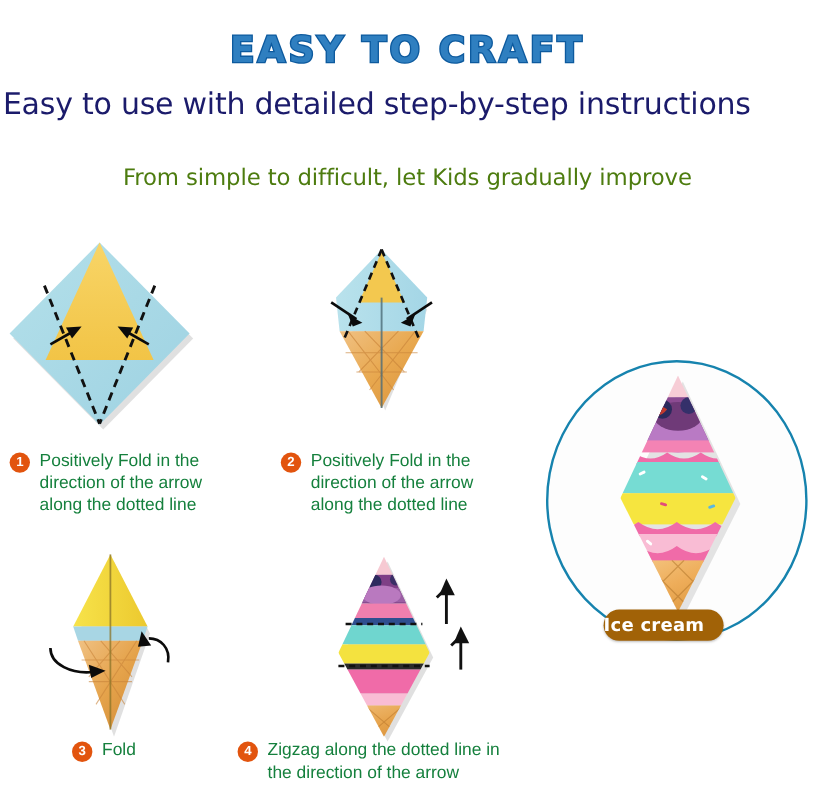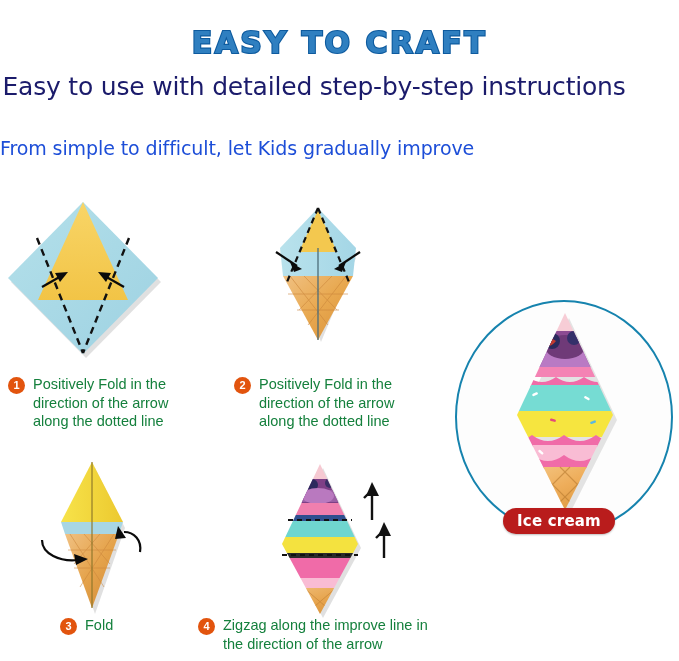--- a/index.html
+++ b/index.html
@@ -45,24 +45,24 @@
     font-family: "DejaVu Sans", sans-serif;
     font-size: 25px;
     color: #1b1b6b;
     letter-spacing: -0.2px;
   }
   .tagline {
     position: absolute;
     top: 137px;
     left: 0;
     width: 679px;
-    text-align: left;
+    text-align: center;
     font-family: "DejaVu Sans", sans-serif;
     font-size: 19px;
-    color: #1d4ed8;
+    color: #4d7c0f;
     letter-spacing: -0.1px;
   }
 
   
   .step { position: absolute; }
   .step-figure { position: relative; }
   .step-caption {
     position: absolute;
     display: flex;
     align-items: flex-start;
@@ -99,29 +99,28 @@
     height: 234px;
     border-radius: 50%;
     border: 2px solid #1683ae;
     background: #fdfdfd;
     box-sizing: border-box;
   }
   .result-badge {
     position: absolute;
     left: 503px;
     top: 508px;
-    width: 112px;
+    width: 100px;
     height: 26px;
     border-radius: 13px;
-    background: #b91c1c;
+    background: #a16207;
     color: #ffffff;
     font-size: 15px;
     font-weight: bold;
     line-height: 26px;
-    text-align: center;
     letter-spacing: 0.2px;
     font-family: "DejaVu Sans", sans-serif;
     box-shadow: 0 1px 2px rgba(0,0,0,.25);
   }
   svg { display: block; overflow: visible; }
 </style>
 </head>
 <body>
 
 <div class="title-wrap">
@@ -318,21 +317,21 @@
       <polygon points="140,30 134,44 147,44" fill="#111"></polygon>
       <g stroke="#111" stroke-width="2.4" fill="none">
         <path d="M152,106 L152,78"></path>
         <path d="M144,86 L152,78"></path>
       </g>
       <polygon points="152,70 146,84 159,84" fill="#111"></polygon>
     </svg>
   </div>
   <div class="step-caption" style="left:-34px;top:164px;width:260px;">
     <span class="step-badge">4</span>
-    <span class="step-text">Zigzag along the improve line in
+    <span class="step-text">Zigzag along the dotted line in
 the direction of the arrow</span>
   </div>
 </div>
 
 <div class="result-circle"></div>
 
 <div style="position:absolute;left:480px;top:305px;">
   <svg width="170" height="215" viewBox="0 0 170 215">
     <defs>
       <linearGradient id="g-cone5" x1="0" y1="0" x2="1" y2="1">

